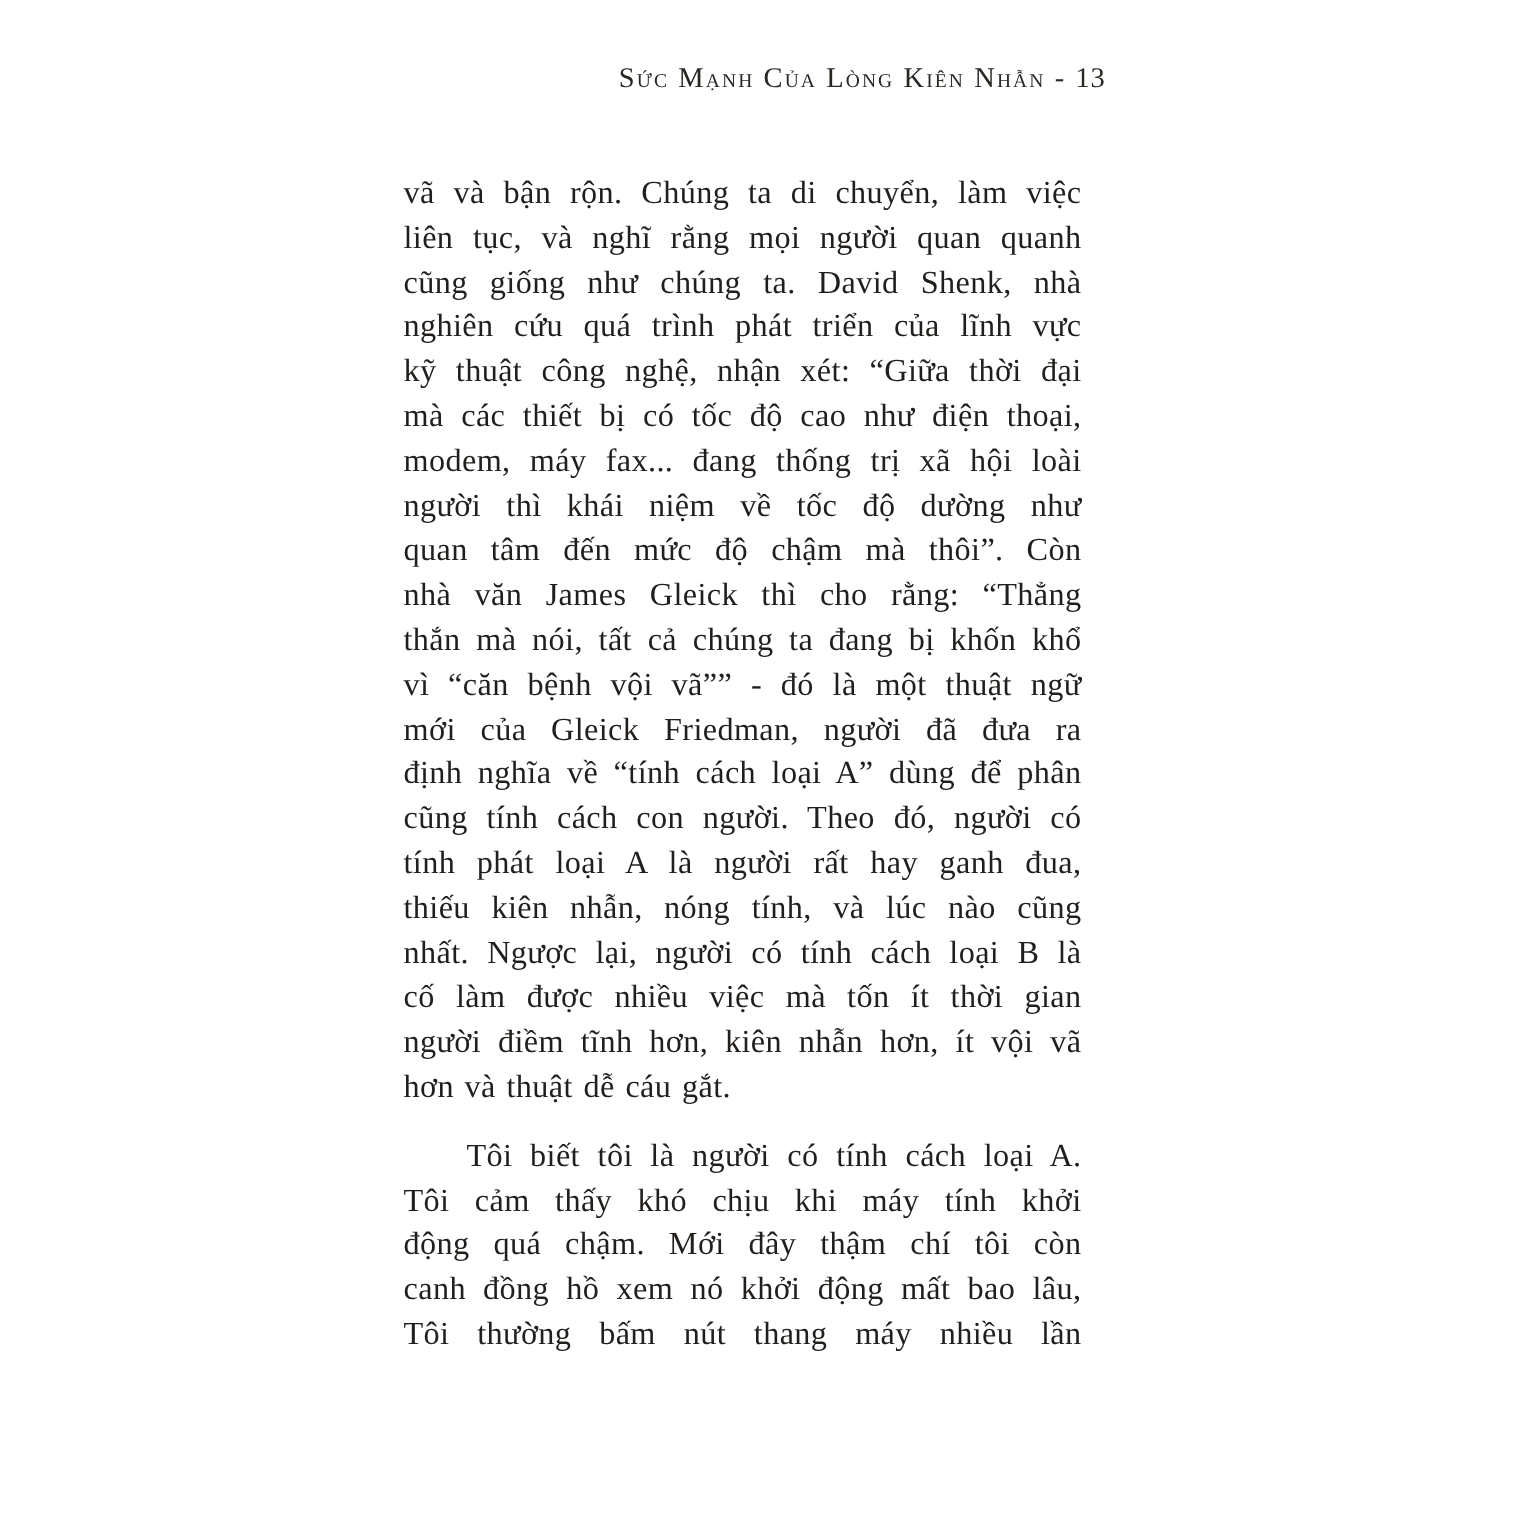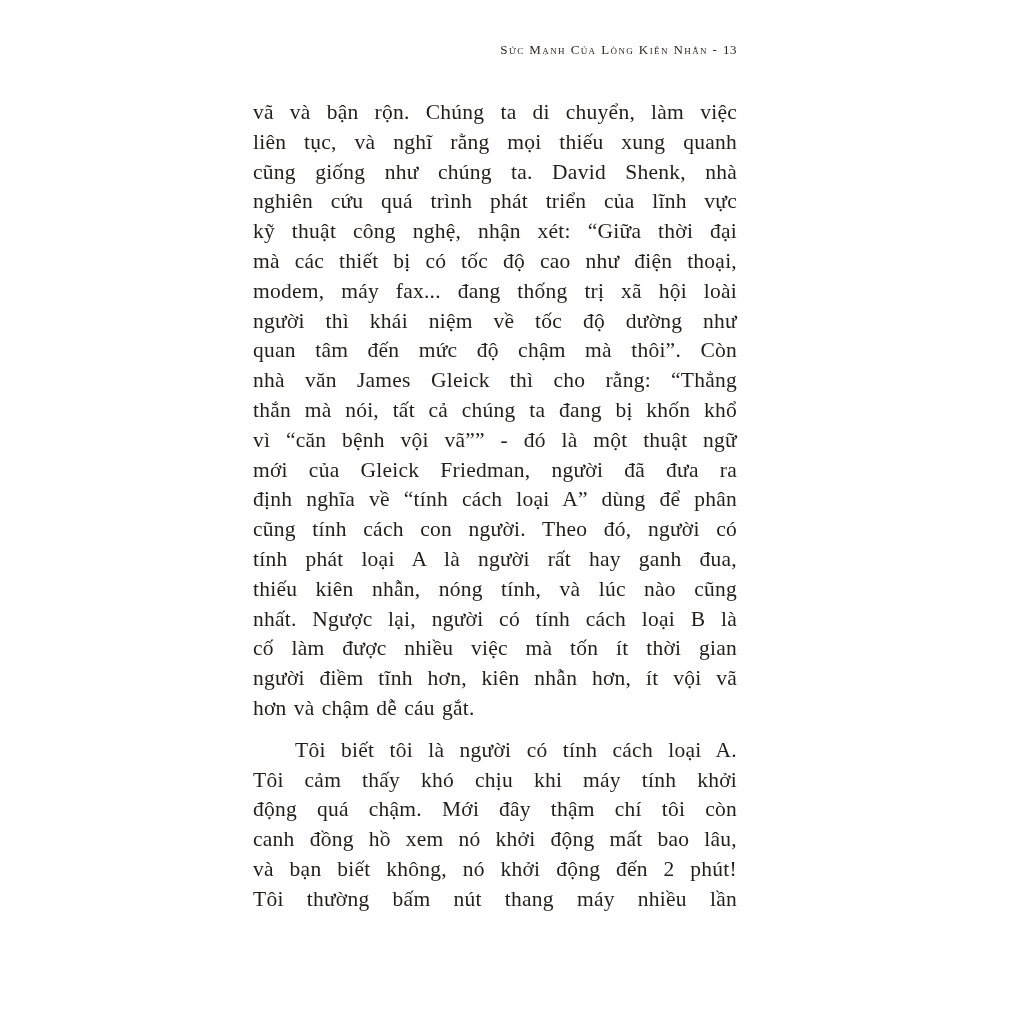--- a/index.html
+++ b/index.html
@@ -16,41 +16,41 @@
     background: #ffffff;
     overflow: hidden;
   }
   .running-header {
     position: absolute;
     top: 42px;
     left: 253px;
     width: 484px;
     text-align: right;
     font-variant: small-caps;
-    font-size: 13px;
+    font-size: 19px;
     letter-spacing: 1.4px;
     color: #2a2723;
     white-space: nowrap;
   }
   .running-header .page-number {
     font-variant: normal;
     letter-spacing: 0.5px;
   }
   .body-text {
     position: absolute;
     top: 98px;
     left: 253px;
     width: 484px;
     font-size: 21.5px;
     line-height: 29.8px;
     letter-spacing: 0.25px;
     word-spacing: 1.5px;
     color: #211e1b;
   }
-  .paragraph { margin: 0; }
+  .paragraph { margin: 16px; }
   .paragraph + .paragraph { margin-top: 12px; }
   .line {
     text-align: justify;
     text-align-last: justify;
     white-space: normal;
     height: 29.8px;
     overflow: visible;
   }
   .line.last-left { text-align-last: left; }
   .line.first-indent { text-indent: 42px; }
@@ -58,43 +58,42 @@
 </head>
 <body>
 
 <div class="page">
   <div class="running-header">
     <span>Sức Mạnh Của Lòng Kiên Nhẫn</span><span> - </span><span class="page-number">13</span>
   </div>
   <div class="body-text" id="body-text">
       <div class="paragraph">
         <div class="line">vã và bận rộn. Chúng ta di chuyển, làm việc</div>
-        <div class="line">liên tục, và nghĩ rằng mọi thiếu xung quanh</div>
+        <div class="line">liên tục, và nghĩ rằng mọi người quan quanh</div>
         <div class="line">cũng giống như chúng ta. David Shenk, nhà</div>
         <div class="line">nghiên cứu quá trình phát triển của lĩnh vực</div>
         <div class="line">kỹ thuật công nghệ, nhận xét: “Giữa thời đại</div>
         <div class="line">mà các thiết bị có tốc độ cao như điện thoại,</div>
         <div class="line">modem, máy fax... đang thống trị xã hội loài</div>
         <div class="line">người thì khái niệm về tốc độ dường như</div>
         <div class="line">quan tâm đến mức độ chậm mà thôi”. Còn</div>
         <div class="line">nhà văn James Gleick thì cho rằng: “Thẳng</div>
         <div class="line">thắn mà nói, tất cả chúng ta đang bị khốn khổ</div>
         <div class="line">vì “căn bệnh vội vã”” - đó là một thuật ngữ</div>
         <div class="line">mới của Gleick Friedman, người đã đưa ra</div>
         <div class="line">định nghĩa về “tính cách loại A” dùng để phân</div>
         <div class="line">cũng tính cách con người. Theo đó, người có</div>
         <div class="line">tính phát loại A là người rất hay ganh đua,</div>
         <div class="line">thiếu kiên nhẫn, nóng tính, và lúc nào cũng</div>
         <div class="line">nhất. Ngược lại, người có tính cách loại B là</div>
         <div class="line">cố làm được nhiều việc mà tốn ít thời gian</div>
         <div class="line">người điềm tĩnh hơn, kiên nhẫn hơn, ít vội vã</div>
-        <div class="line last-left">hơn và chậm dễ cáu gắt.</div>
+        <div class="line last-left">hơn và thuật dễ cáu gắt.</div>
       </div>
       <div class="paragraph">
         <div class="line first-indent">Tôi biết tôi là người có tính cách loại A.</div>
         <div class="line">Tôi cảm thấy khó chịu khi máy tính khởi</div>
         <div class="line">động quá chậm. Mới đây thậm chí tôi còn</div>
         <div class="line">canh đồng hồ xem nó khởi động mất bao lâu,</div>
-        <div class="line">và bạn biết không, nó khởi động đến 2 phút!</div>
         <div class="line">Tôi thường bấm nút thang máy nhiều lần</div>
       </div>
     </div>
 </div>
 
 </body></html>

